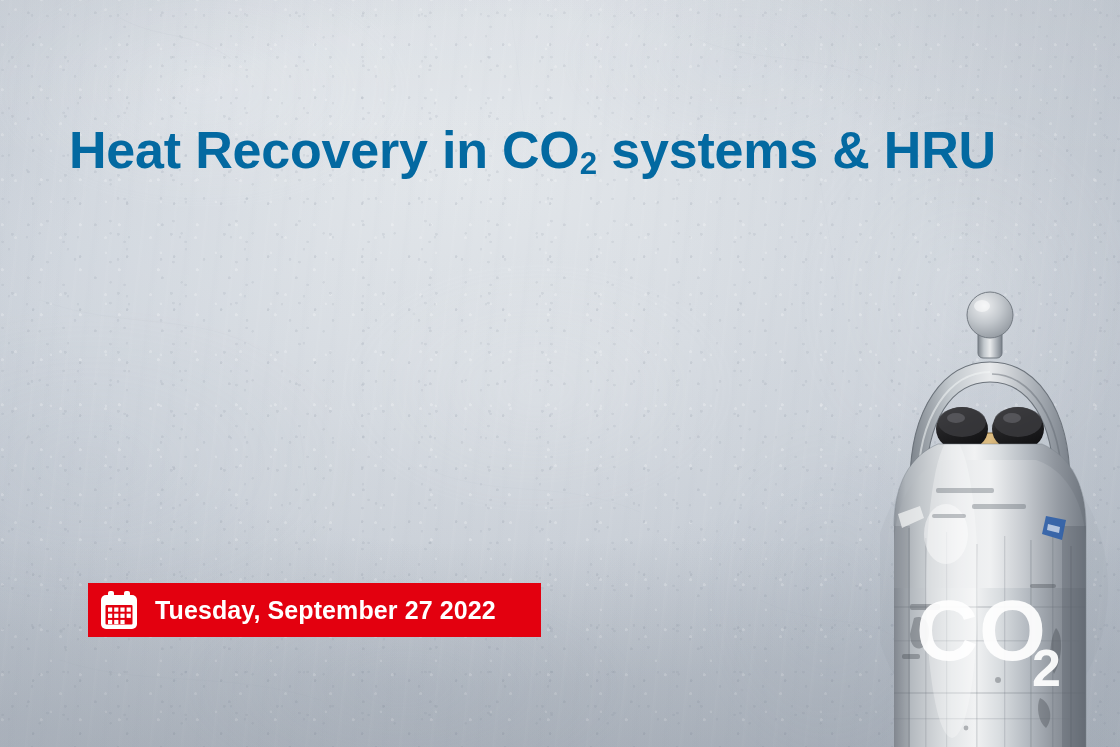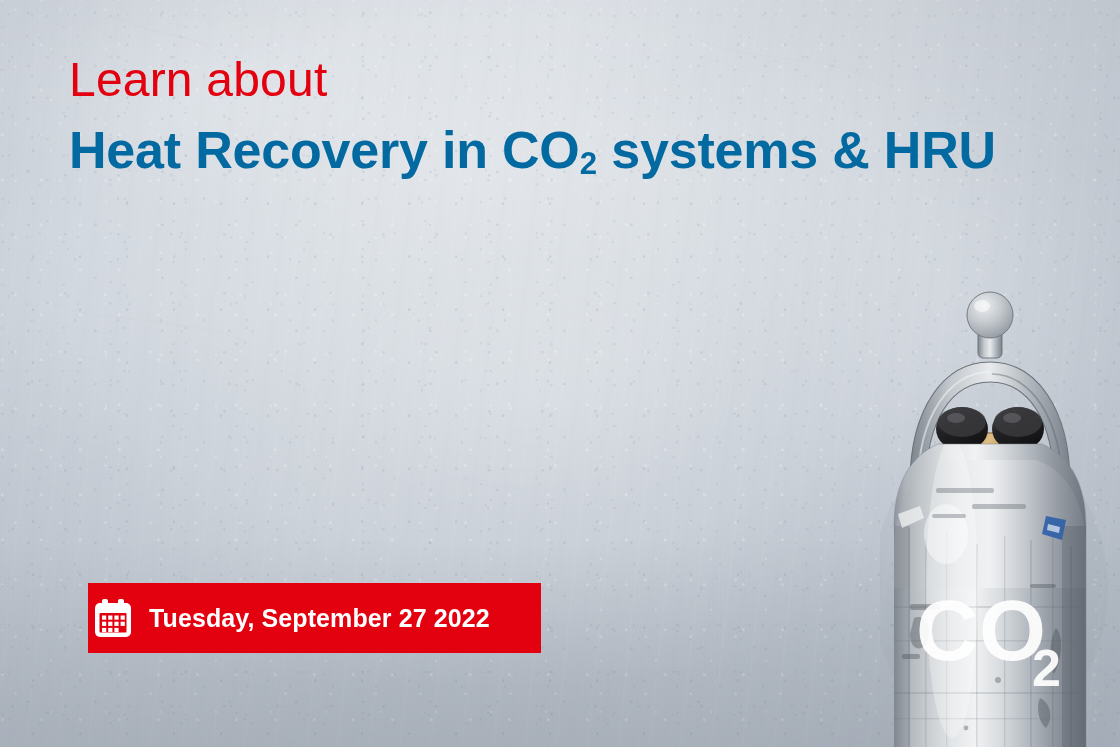--- a/index.html
+++ b/index.html
@@ -132,25 +132,25 @@
     color: #3b3f45;
     white-space: nowrap;
   }
 
   
   .date-banner {
     position: absolute;
     left: 88px;
     top: 583px;
     width: 453px;
-    height: 70px;
+    height: 54px;
     background: #E3000F;
     display: flex;
     align-items: center;
-    padding-left: 5px;
+    padding-left: 11px;
     box-sizing: border-box;
   }
   .cal-icon {
     width: 40px;
     height: 40px;
     flex: 0 0 40px;
     display: block;
   }
   .date-text {
     margin-left: 16px;
@@ -367,21 +367,20 @@
         <g fill="#ffffff">
           <text x="36" y="372" font-family="'Liberation Sans', sans-serif" font-size="86" font-weight="700" letter-spacing="1" opacity=".93">CO</text>
           <text x="152" y="398" font-family="'Liberation Sans', sans-serif" font-size="52" font-weight="700" opacity=".93">2</text>
         </g>
       </g>
 
       <path d="M14 238 C14 196 30 168 58 156 L162 156 C190 168 206 196 206 238 L206 459" fill="none" stroke="#7c838c" stroke-width="1" opacity=".5"></path>
     </svg>
   </div>
 
-  <div class="eyebrow">Learn about</div>
 
   <div class="headline">
     <span>Heat Recovery in CO</span><sub>2</sub><span> systems &amp; HRU</span>
   </div>
 
 
   <div class="date-banner">
     <svg class="cal-icon" viewBox="0 0 40 40">
 
       <rect x="9" y="1" width="6" height="7" rx="2" fill="#ffffff"></rect>

